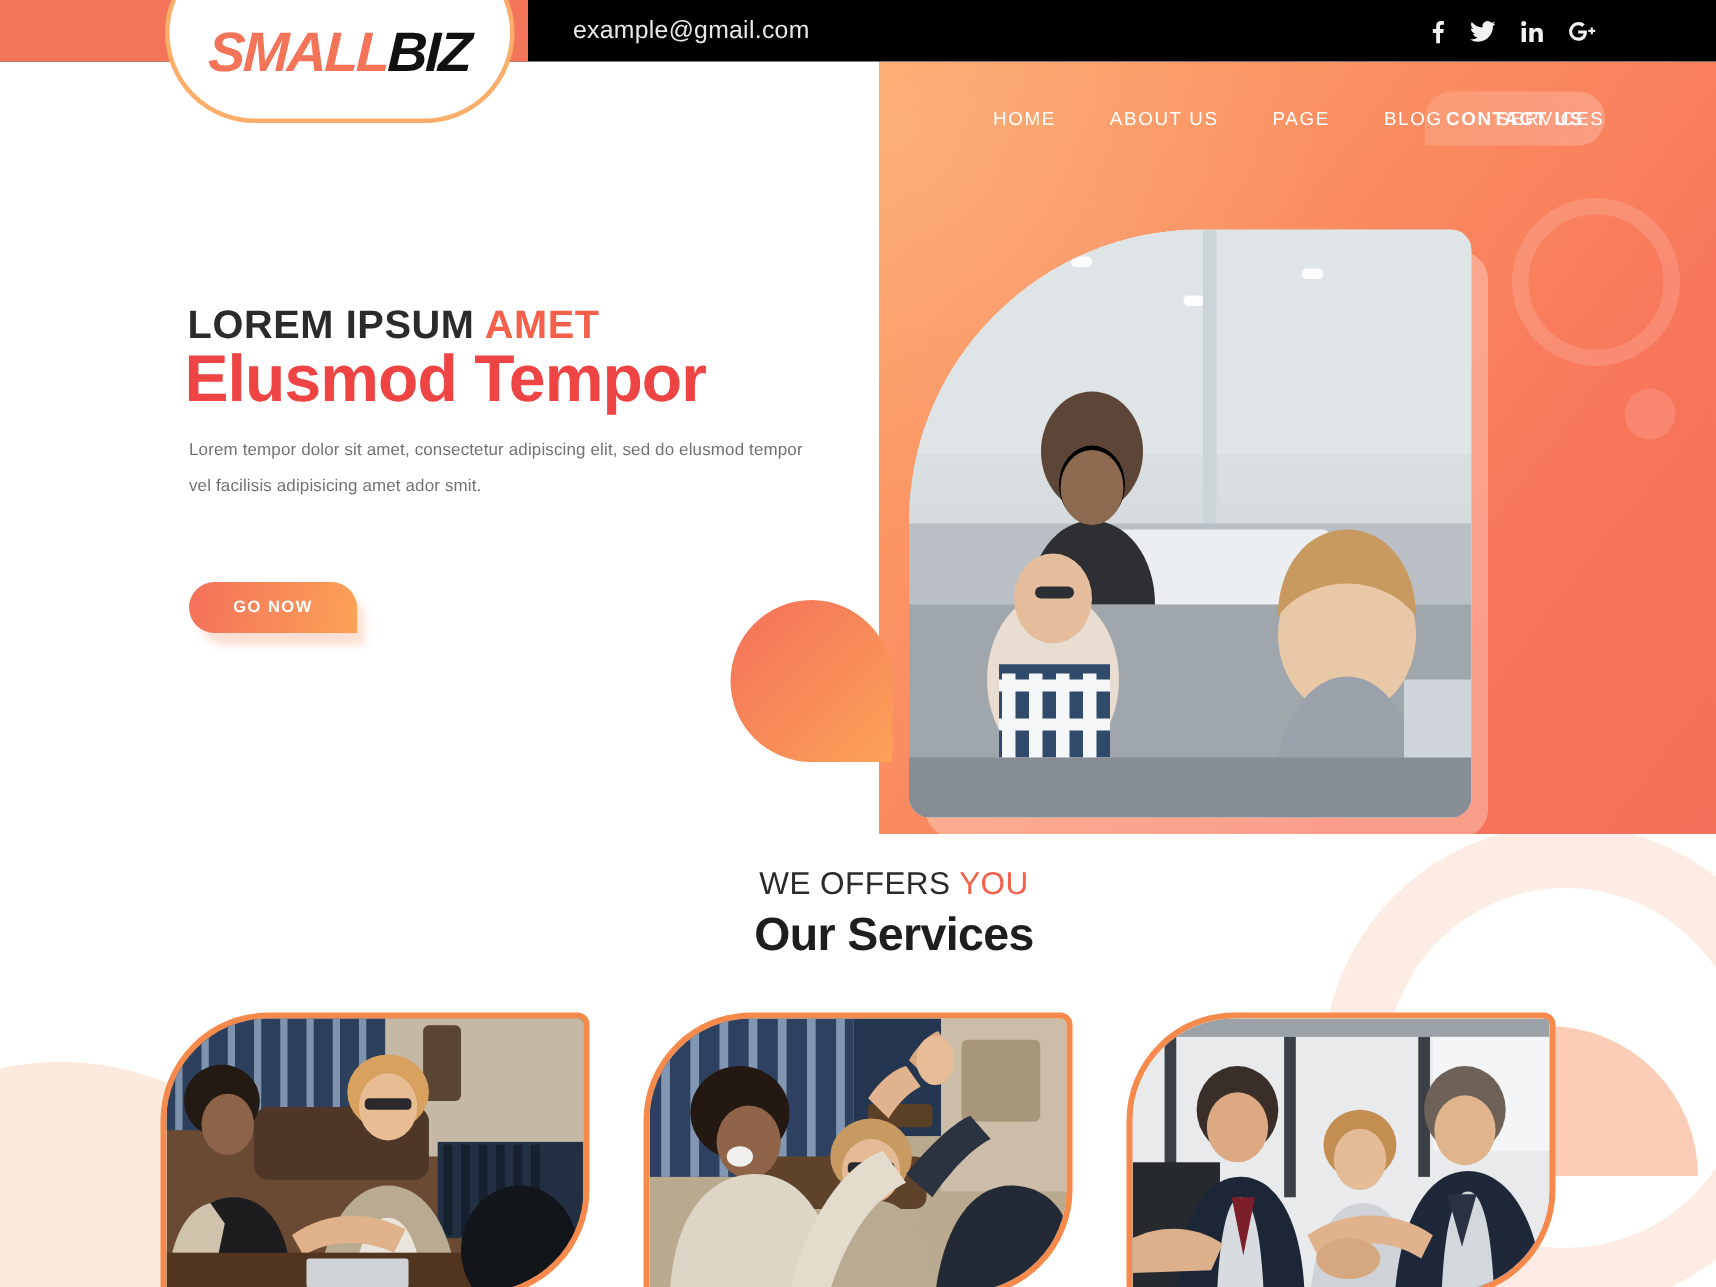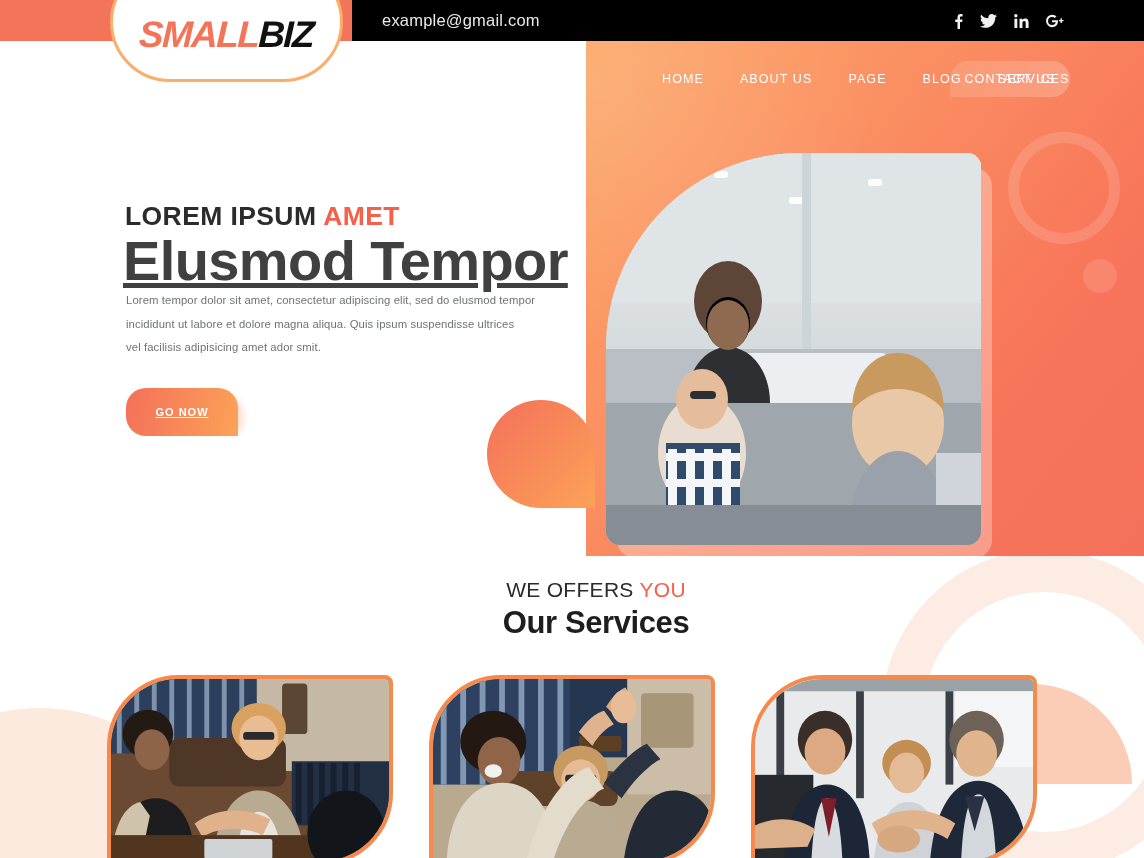--- a/index.html
+++ b/index.html
@@ -86,21 +86,21 @@
   .nav-item{
     color:#ffffff; font-size:12.5px; letter-spacing:1.1px;
     padding:0 18px; cursor:pointer; white-space:nowrap; font-weight:400;
   }
   #nav-cta{
     position:absolute; left:364px; top:20px; width:120px; height:36px;
     background:linear-gradient(100deg,rgba(255,255,255,.13),rgba(255,255,255,.22));
     border-radius:22px 22px 22px 0;
     display:flex; align-items:center; justify-content:center;
     color:#ffffff; font-size:12.5px; letter-spacing:1.1px;
-    cursor:pointer; white-space:nowrap;
+    cursor:pointer; white-space:nowrap;font-weight:bold;
   }
 
   
   #hero-img-shadow{
     position:absolute; left:617px; top:127px; width:375px; height:390px;
     background:rgba(255,255,255,.30);
     border-radius:200px 18px 18px 18px;
     z-index:9;
   }
   #hero-img{
@@ -118,41 +118,40 @@
 
   
   #hero-left{ position:absolute; left:0; top:0; width:586px; height:515px; }
   #hero-eyebrow{
     position:absolute; left:125px; top:160px;
     font-size:26.5px; letter-spacing:.4px; color:#2b2b2b; white-space:nowrap;
   }
   #hero-eyebrow .accent{ color:#f4604a; }
   #hero-title{
     position:absolute; left:123px; top:187px;
-    font-size:56px; font-weight:700; color:#404040; letter-spacing:-.6px;
+    font-size:44px; font-weight:700; color:#ef4444; letter-spacing:-.6px;
     white-space:nowrap;
-    text-decoration:underline;
   }
   #hero-para{
     position:absolute; left:126px; top:248px; width:410px;
     font-size:11.3px; color:#6f7276; line-height:2.1; letter-spacing:.1px;
   }
   #hero-para span{ display:block; }
   #hero-btn-shadow{
     position:absolute; left:133px; top:355px; width:110px; height:34px;
     background:rgba(246,140,96,.28); border-radius:20px 20px 0 20px;
     filter:blur(3px);
   }
   #hero-btn{
-    position:absolute; left:126px; top:347px; width:112px; height:48px;
+    position:absolute; left:126px; top:347px; width:112px; height:34px;
     background:linear-gradient(100deg,#f4705a 0%,#fca257 100%);
     border-radius:20px 20px 0 20px;
     display:flex; align-items:center; justify-content:center;
     color:#ffffff; font-size:11px; font-weight:700; letter-spacing:1px;
-    cursor:pointer; white-space:nowrap;text-decoration:underline;
+    cursor:pointer; white-space:nowrap;
   }
 
   
   #services{
     position:absolute; left:0; top:556px; width:1144px; height:302px;
     background:#ffffff; overflow:hidden;
   }
   #svc-deco-ring{
     position:absolute; right:-62px; top:-6px; width:324px; height:324px;
     border:42px solid #fdece4; border-radius:50%;
@@ -290,21 +289,20 @@
       <rect x="0" y="352" width="375" height="40" fill="#868d94"></rect>
     </svg>
   </div>
   <div id="hero-blob"></div>
 
   <div id="hero-left">
     <h2 id="hero-eyebrow"><span>LOREM IPSUM </span><span class="accent">AMET</span></h2>
     <h1 id="hero-title">Elusmod Tempor</h1>
     <p id="hero-para">
       <span>Lorem tempor dolor sit amet, consectetur adipiscing elit, sed do elusmod tempor</span>
-      <span>incididunt ut labore et dolore magna aliqua. Quis ipsum suspendisse ultrices</span>
       <span>vel facilisis adipisicing amet ador smit.</span>
     </p>
     <div id="hero-btn-shadow"></div>
     <div id="hero-btn">GO NOW</div>
   </div>
 </section>
 
 <section id="services">
   <div id="svc-deco-ring"></div>
   <div id="svc-deco-half"></div>

